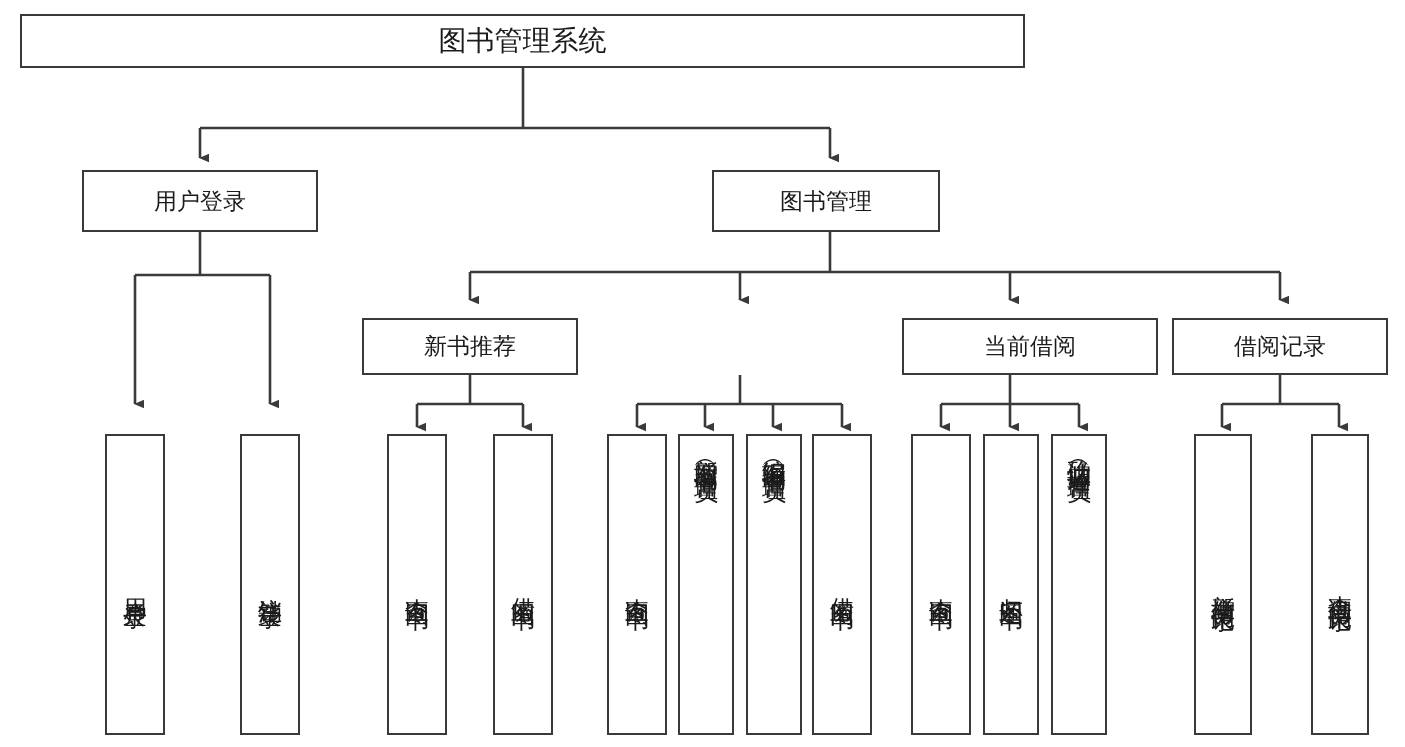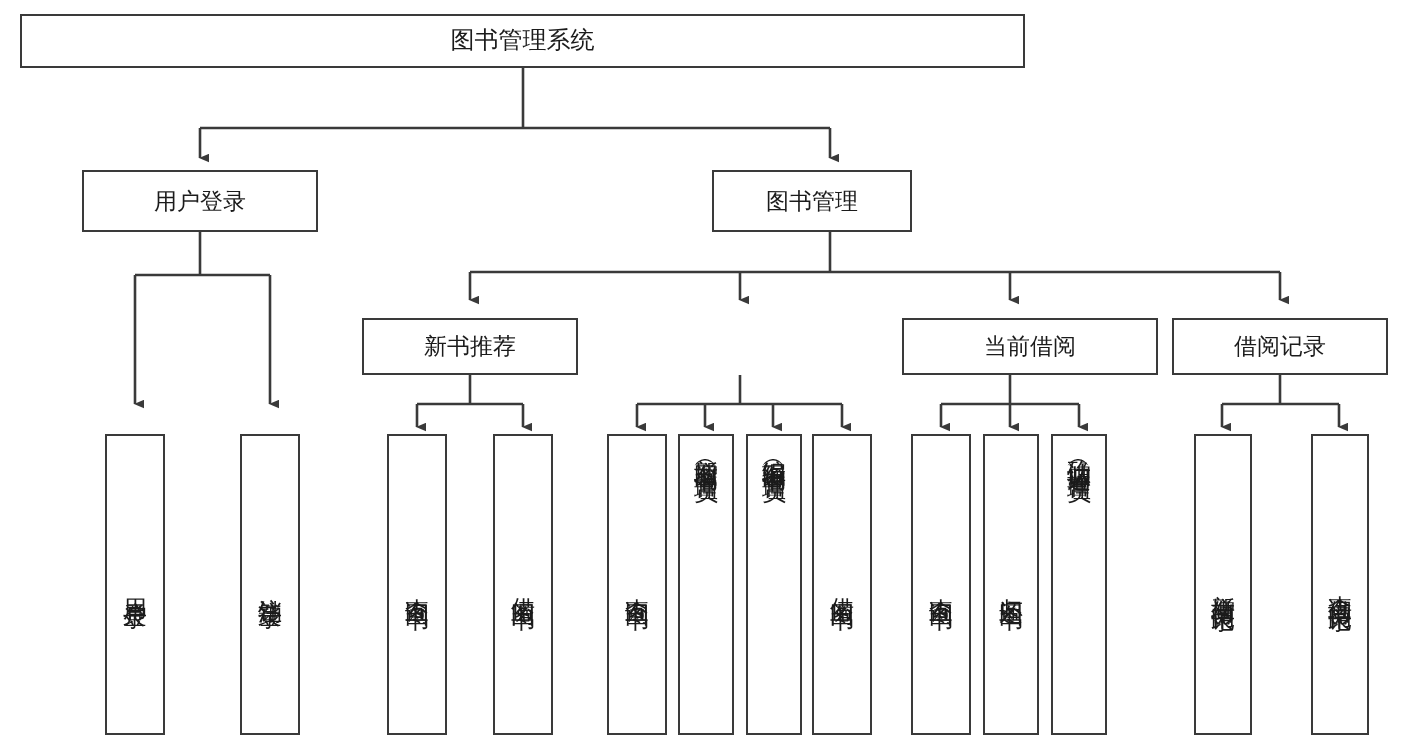--- a/index.html
+++ b/index.html
@@ -42,21 +42,21 @@
     line-height: 1.16;
     text-align: center;
     white-space: nowrap;
     letter-spacing: 0px;
   }
   
   .node.horiz .node-label {
     font-size: 23px;
   }
   .node.root .node-label {
-    font-size: 24px;
+    font-size: 28px;
   }
   
   .node.vert {
     align-items: flex-start;
     justify-content: center;
     padding-top: 4px;
   }
   .node.vert .node-label {
     writing-mode: vertical-rl;
     text-orientation: upright;
@@ -140,21 +140,21 @@
   </svg>
 
   <div class="node horiz root" style="left:20px; top:14px; width:1005px; height:54px;">
     <span class="node-label">图书管理系统</span>
   </div>
 
   <div class="node horiz" style="left:82px; top:170px; width:236px; height:62px;">
     <span class="node-label">用户登录</span>
   </div>
 
-  <div class="node horiz" style="left:712px; top:170px; width:200px; height:62px;">
+  <div class="node horiz" style="left:712px; top:170px; width:228px; height:62px;">
     <span class="node-label">图书管理</span>
   </div>
 
   <div class="node horiz" style="left:362px; top:318px; width:216px; height:57px;">
     <span class="node-label">新书推荐</span>
   </div>
 
 
   <div class="node horiz" style="left:902px; top:318px; width:256px; height:57px;">
     <span class="node-label">当前借阅</span>

